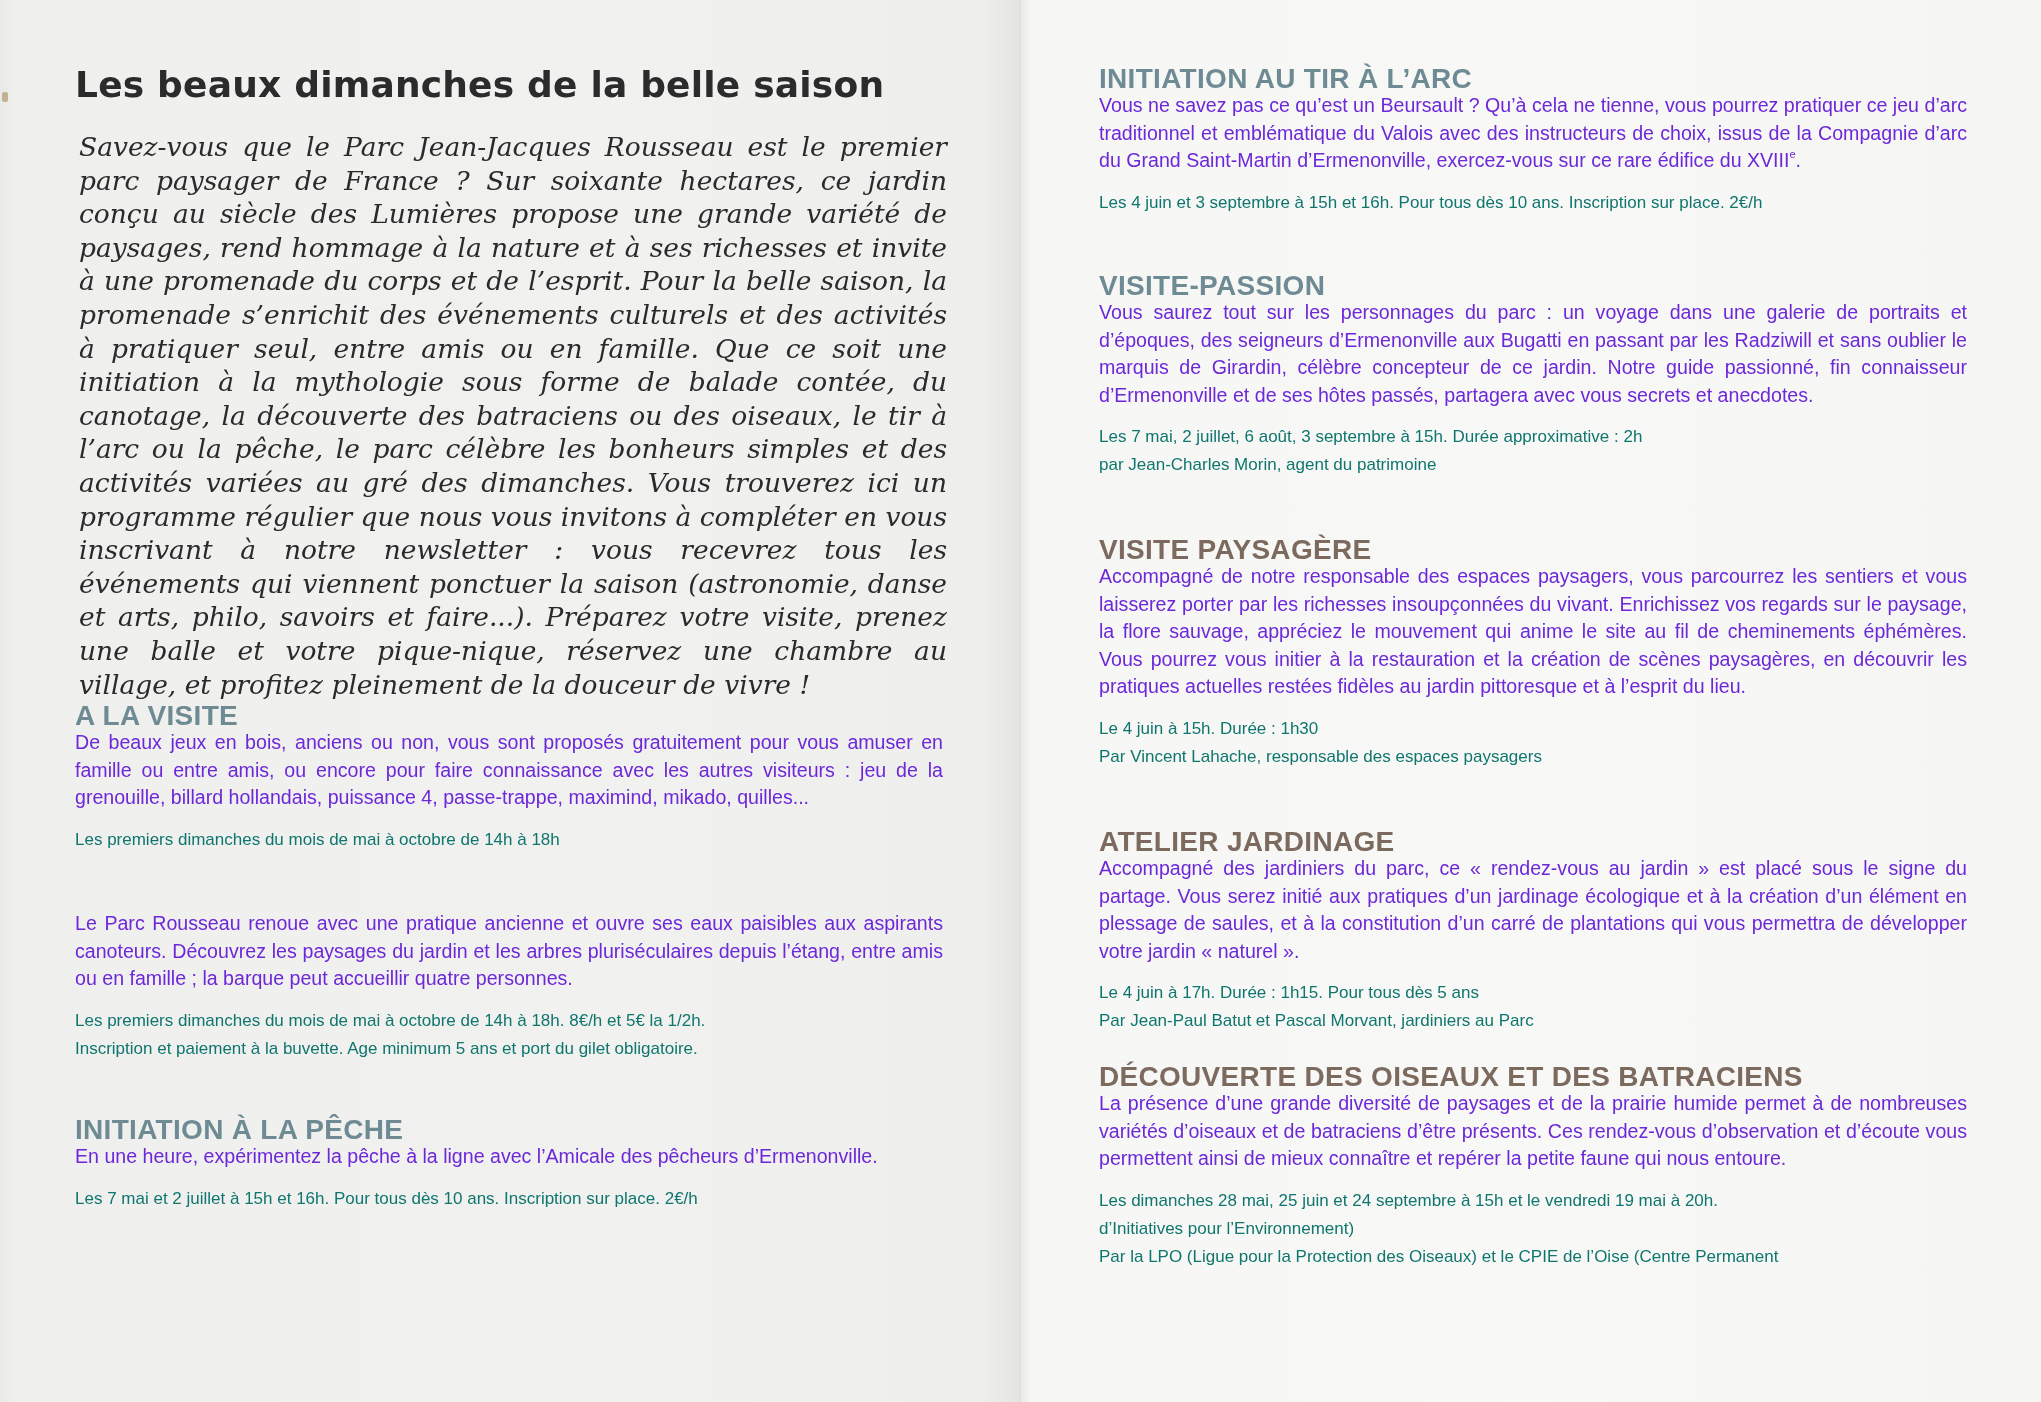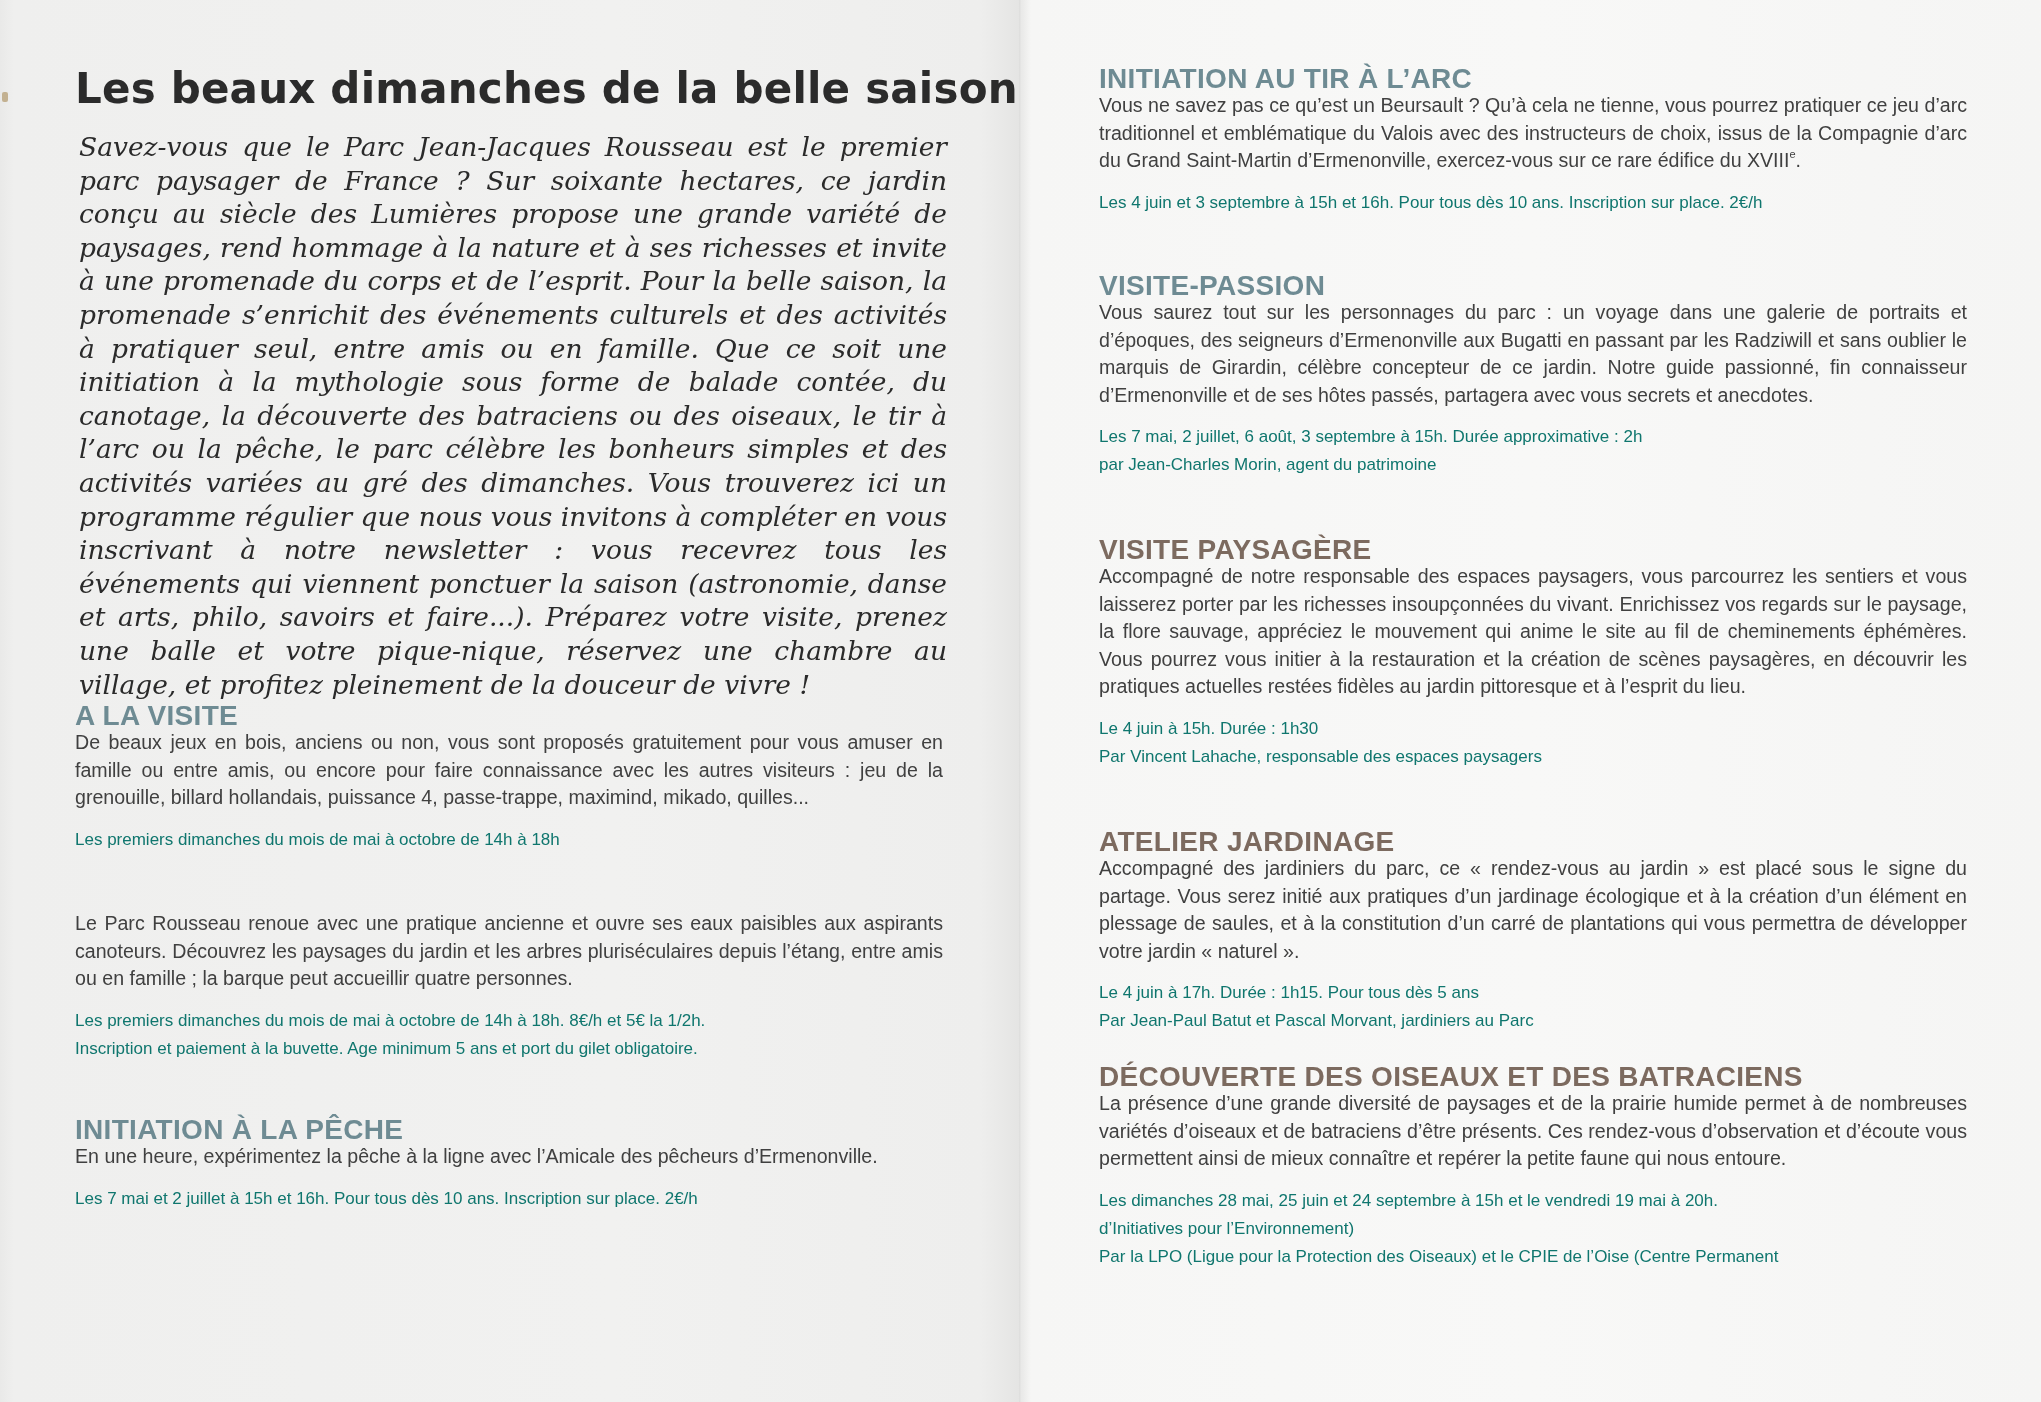--- a/index.html
+++ b/index.html
@@ -62,21 +62,21 @@
     width: 868px;
   }
 
   .main-title {
     position: absolute;
     left: 0;
     top: 64px;
     margin: 0;
     font-family: "DejaVu Sans", "Liberation Sans", sans-serif;
     font-weight: bold;
-    font-size: 42px;
+    font-size: 36px;
     letter-spacing: 0.2px;
     color: #2b2b2b;
     white-space: nowrap;
   }
   .intro {
     position: absolute;
     left: 0;
     top: 126px;
     width: 868px;
     margin: 4px;
@@ -104,21 +104,21 @@
     white-space: nowrap;
   }
   .sec-title.teal { color: #6e8b93; }
   .sec-title.brown { color: #7c6a5f; }
   .sec-body {
     margin: 0;
     font-family: "Liberation Sans", "DejaVu Sans", sans-serif;
     font-size: 19.6px;
     line-height: 27.5px;
     text-align: justify;
-    color: #404040;
+    color: #6d28d9;
   }
   .sec-info {
     margin: 14px 0 0 0;
     font-family: "Liberation Sans", "DejaVu Sans", sans-serif;
     font-size: 17px;
     line-height: 28px;
     color: #0f766e;
   }
   .sec-info span { display: block; white-space: nowrap; }
   sup { font-size: 11px; vertical-align: top; line-height: 14px; }

